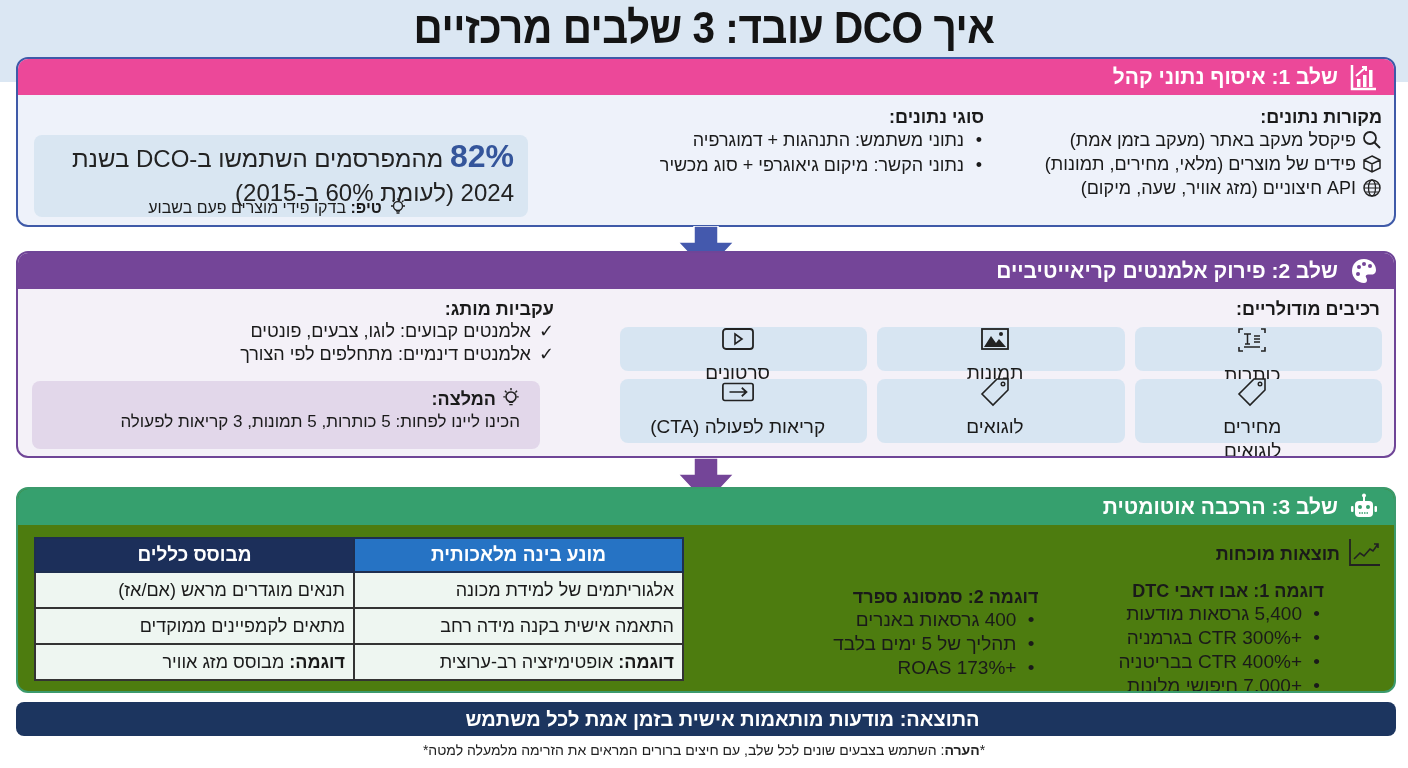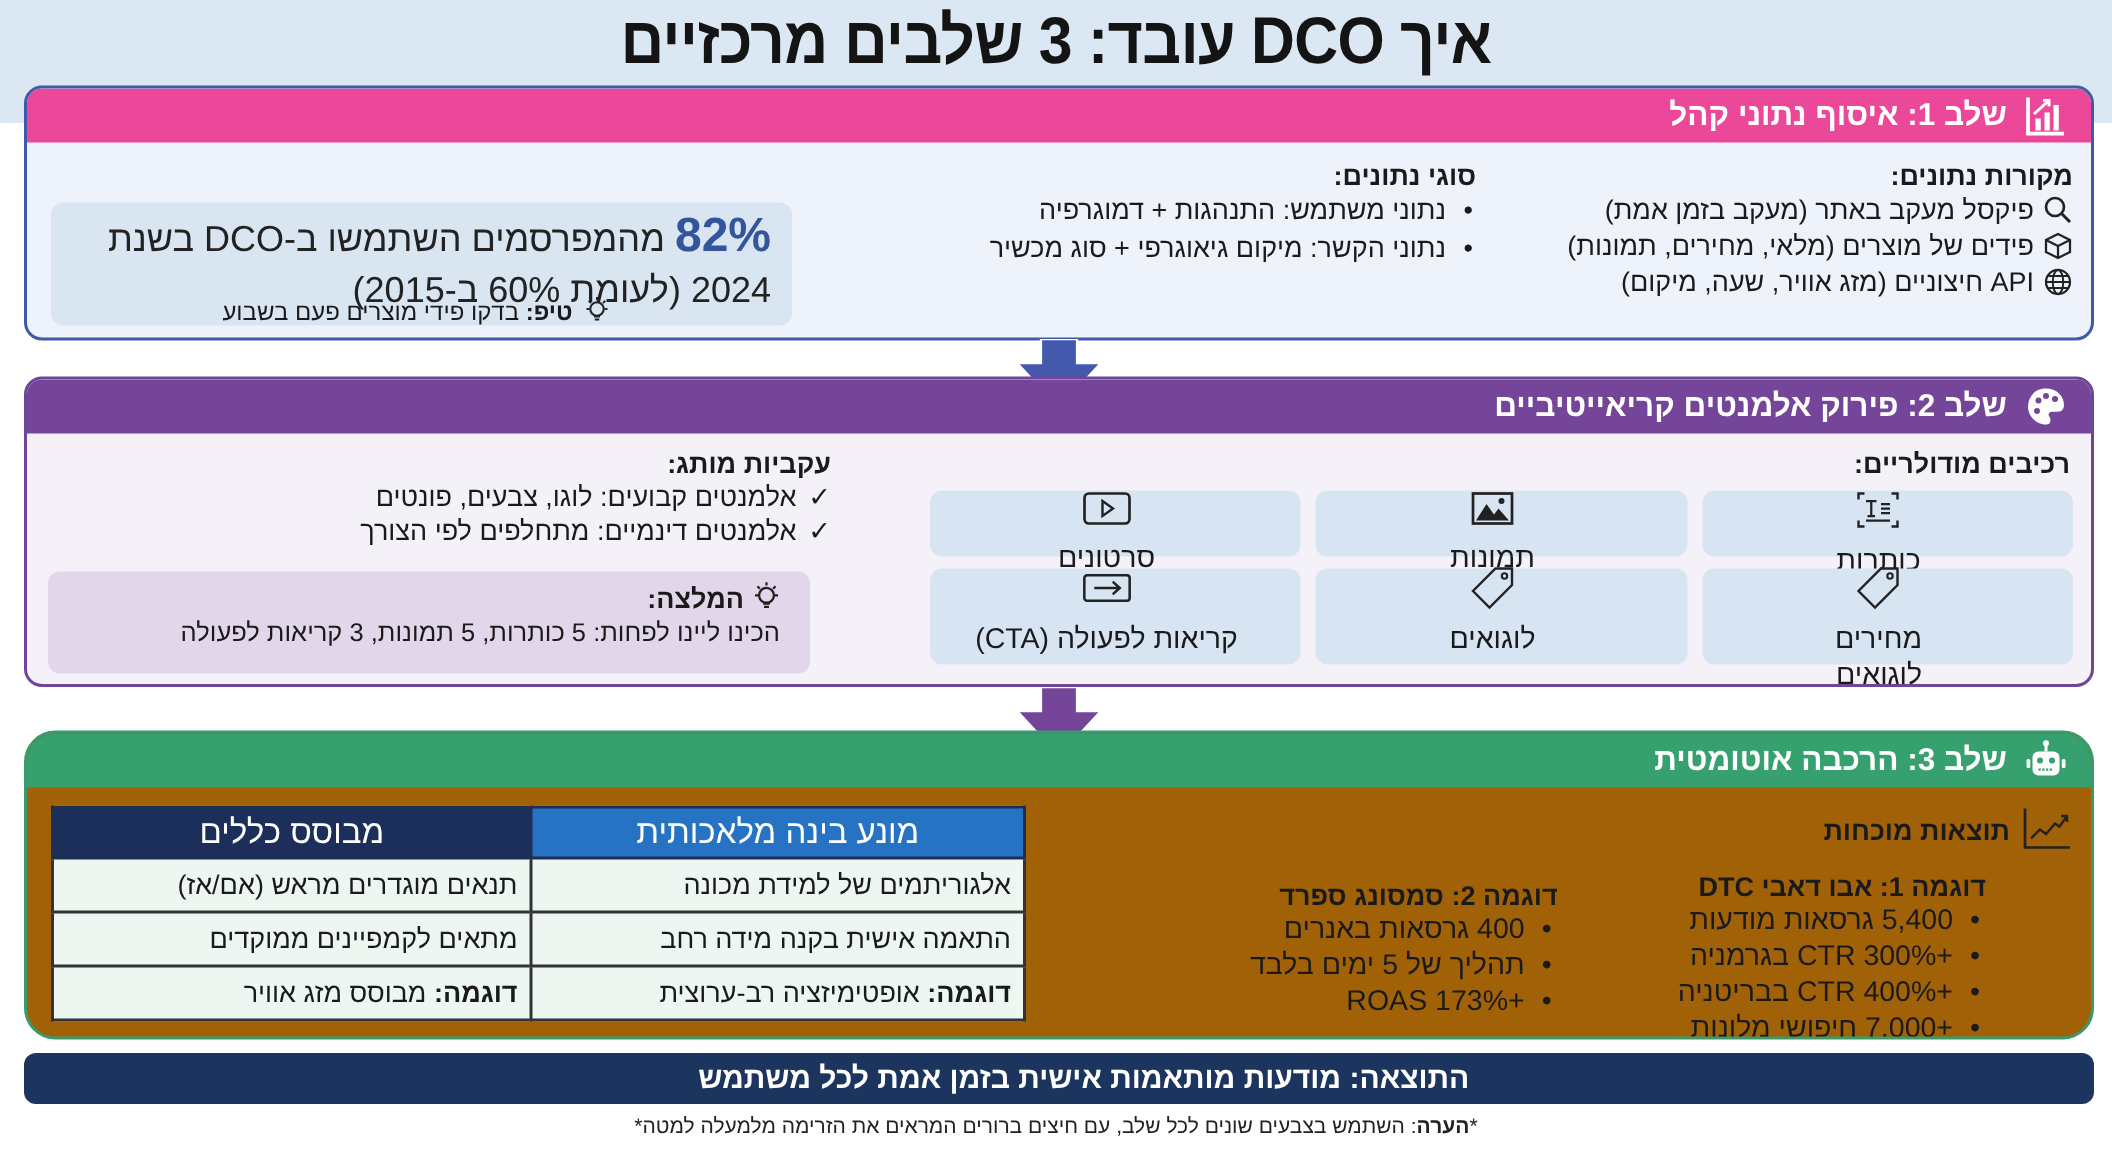--- a/index.html
+++ b/index.html
@@ -11,21 +11,21 @@
 
   .panel { position: absolute; left: 16px; width: 1380px; border-radius: 12px; overflow: hidden; border: 2px solid; }
   .panel-header { height: 36px; display: flex; align-items: center; padding-right: 14px; color: #fff; font-weight: bold; font-size: 21px; gap: 10px; }
   .panel-header .icon { width: 32px; height: 32px; display: flex; align-items: center; justify-content: center; }
   .panel-body { position: relative; }
 
   #p1 { top: 57px; height: 170px; border-color: #3f5aa8; background: #eef2fa; }
   #p1 .panel-header { background: #ec4899; }
   #p2 { top: 251px; height: 207px; border-color: #6f4597; background: #f4f1f8; }
   #p2 .panel-header { background: #744598; }
-  #p3 { top: 487px; height: 206px; border-color: #3b9a6c; background: #a16207; border-radius: 21px; }
+  #p3 { top: 487px; height: 206px; border-color: #3b9a6c; background: #4d7c0f; }
   #p3 .panel-header { background: #36a06e; }
 
   .arrow { position: absolute; width: 60px; height: 48px; }
 
   .heading { font-weight: bold; font-size: 18px; }
   .line { font-size: 18px; line-height: 24px; }
   .ico-inline { display: inline-block; width: 20px; height: 20px; vertical-align: -4px; margin-left: 6px; }
 
   
   .p1-sources { position: absolute; right: 12px; top: 12px; width: 360px; }
@@ -54,21 +54,21 @@
   .results { position: absolute; right: 12px; top: 12px; width: 560px; }
   .results-title { display: flex; align-items: center; gap: 8px; font-weight: bold; font-size: 18px; }
   .examples { display: flex; gap: 80px; padding-right: 58px; margin-top: 6px; }
   .ex-title { font-weight: bold; font-size: 18px; line-height: 22px; }
   .ex-list li { list-style: none; font-size: 19px; line-height: 24px; position: relative; padding-right: 22px; }
   .ex-list li::before { content: "•"; position: absolute; right: 4px; }
   .ex1 { margin-top: 2px; }
   .ex2 { margin-top: -14px; }
 
   table.compare { position: absolute; left: 16px; top: 12px; width: 650px; border-collapse: collapse; font-size: 18px; background: #fff; }
-  table.compare th { color: #fff; font-weight: normal; height: 34px; border: 2px solid #1e2e50; font-size: 22px; }
+  table.compare th { color: #fff; font-weight: bold; height: 34px; border: 2px solid #1e2e50; font-size: 19px; }
   table.compare th.ai { background: #2673c4; }
   table.compare th.rule { background: #1c2f5a; }
   table.compare td { height: 36px; border: 2px solid #333; padding: 0 8px; text-align: right; background: #eef6f1; }
 
   .result-bar { position: absolute; left: 16px; top: 702px; width: 1380px; height: 34px; background: #1c355f; border-radius: 8px; color: #fff; text-align: center; font-weight: bold; font-size: 20px; line-height: 34px; padding-left: 33px; }
   .footnote { position: absolute; left: 0; top: 742px; width: 1408px; text-align: center; font-size: 14px; color: #222; }
   .footnote b { font-weight: bold; }
 </style>
 </head>
 <body>

